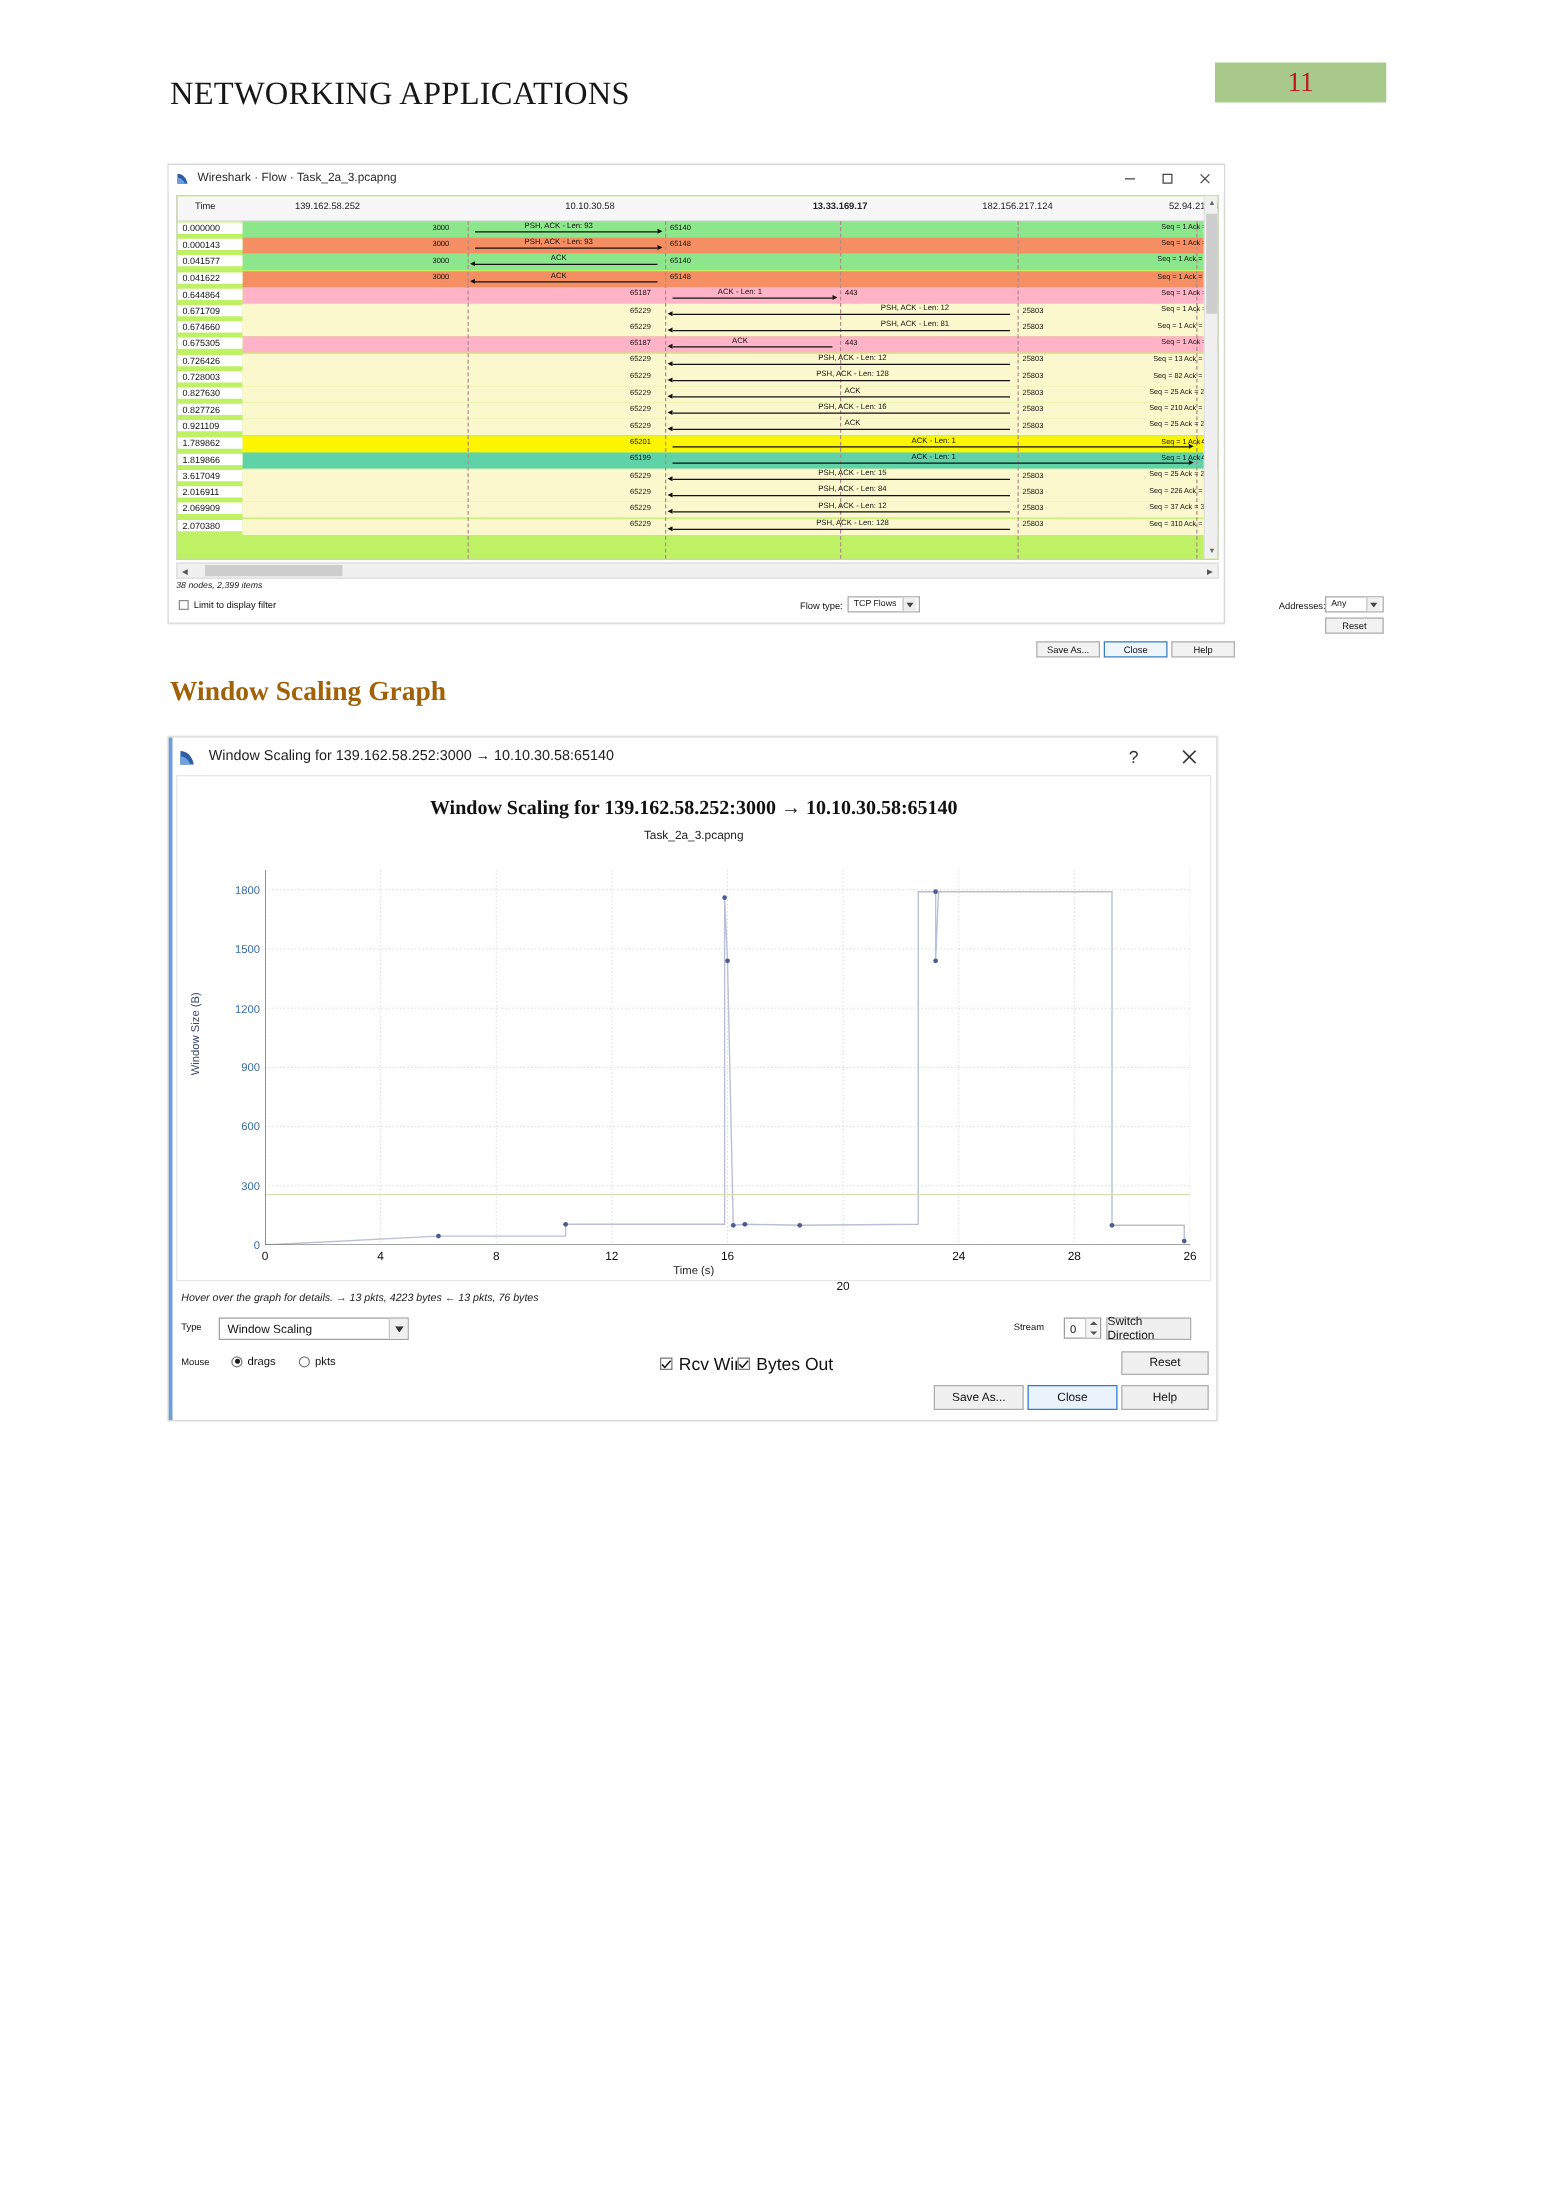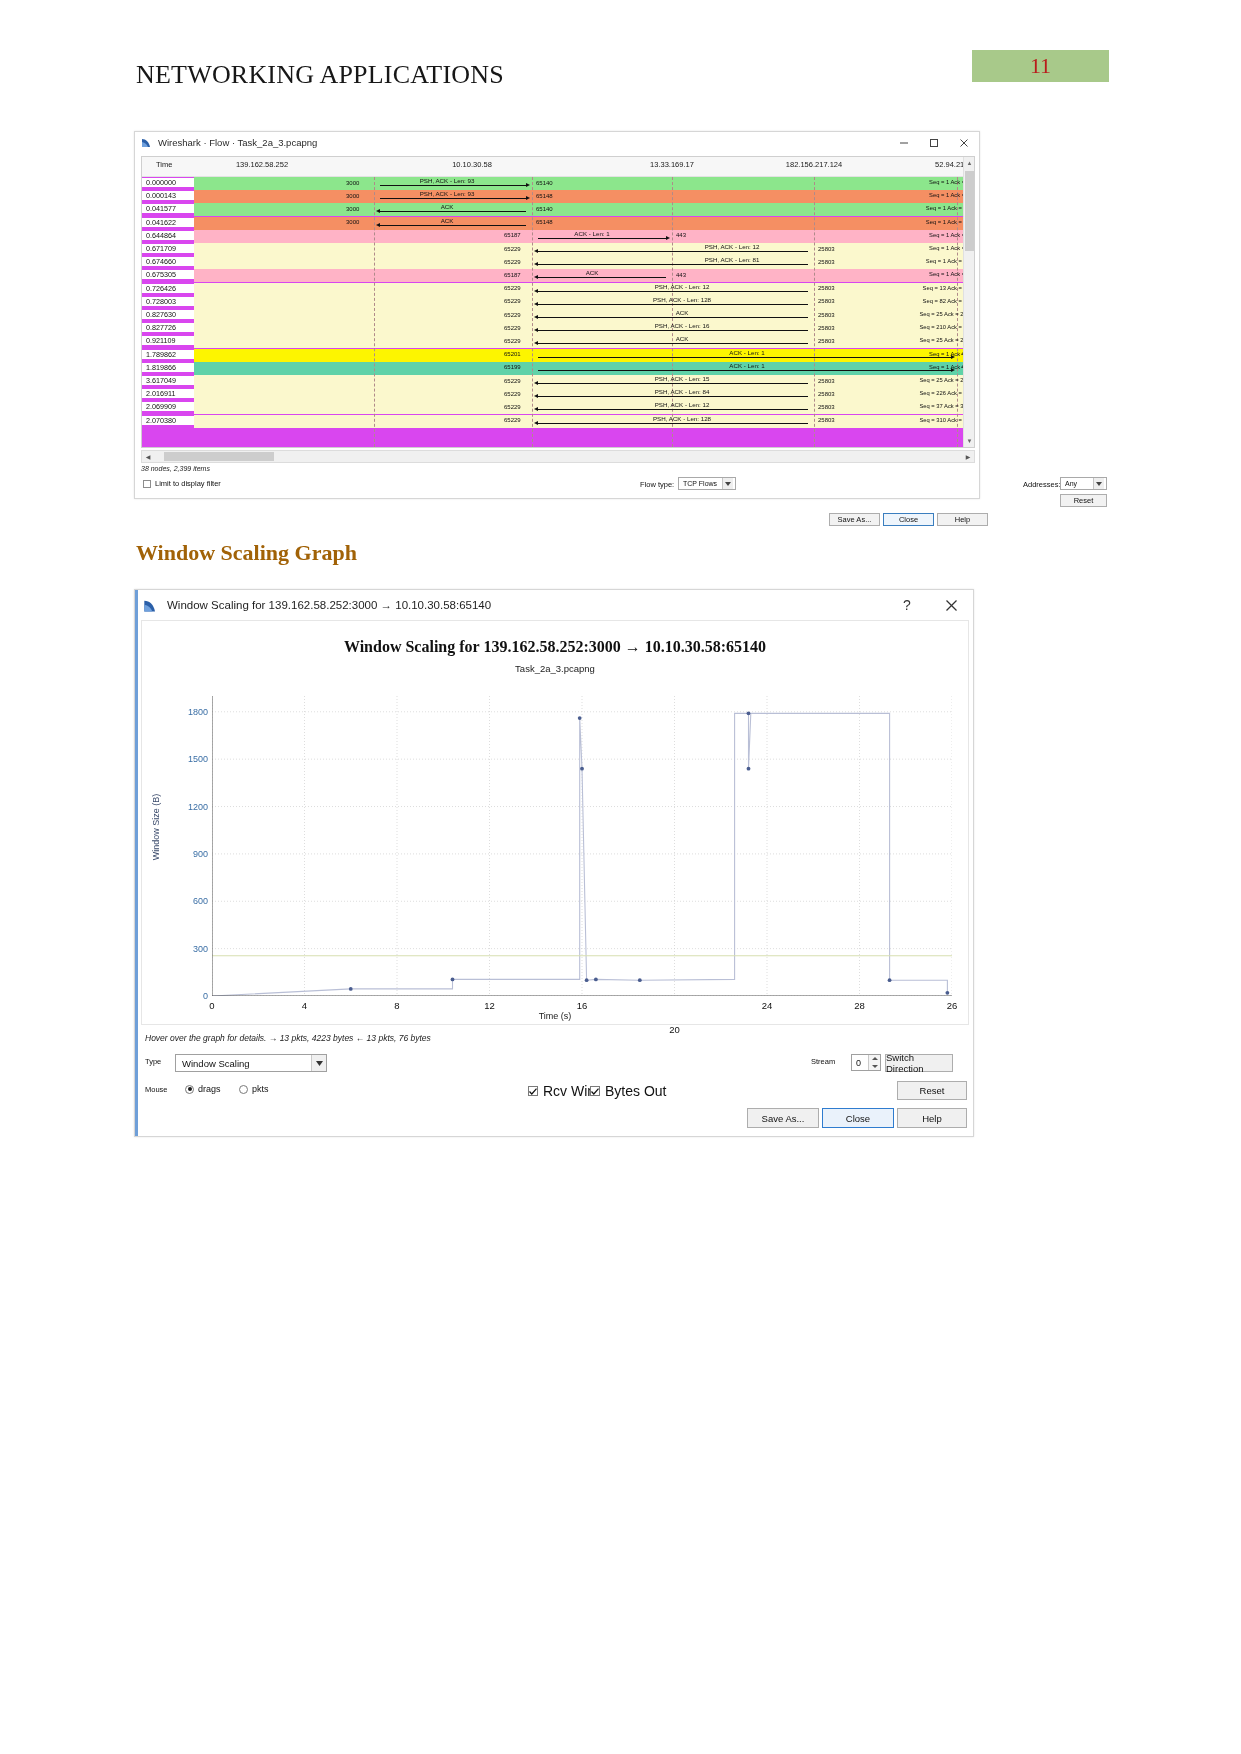--- a/index.html
+++ b/index.html
@@ -58,21 +58,21 @@
   .win-btn {
     width:30px; height:22px; display:flex; align-items:center; justify-content:center;
     font-family:"Liberation Sans", sans-serif; font-size:11px; color:#444;
   }
   .win-btn svg { display:block; }
 
   
   #flow-window { left:134px; top:131px; width:846px; height:368px; }
   .flow-body {
     position:absolute; left:6px; top:24px; width:834px; height:292px;
-    background:#d946ef; border:1px solid #cfcfcf;
+    background:#bef264; border:1px solid #cfcfcf;
     overflow:hidden;
   }
   .flow-headrow {
     position:absolute; left:0; top:0; width:100%; height:20px;
     background:#f7f7f7; border-bottom:1px solid #e3e3e3;
   }
   .flow-headrow .hl {
     position:absolute; top:3px;
     font-family:"Liberation Sans", sans-serif; font-size:7.5px; color:#202020;
     white-space:nowrap; transform:translateX(-50%);
@@ -280,21 +280,21 @@
           </svg>
       </span>
     </span>
   </div>
 
   <div class="flow-body">
     <div class="flow-headrow" id="flow-heads">
         <div class="hl left" style="left: 14px;">Time</div>
         <div class="hl" style="left: 120px;">139.162.58.252</div>
         <div class="hl" style="left: 330px;">10.10.30.58</div>
-        <div class="hl" style="left: 530px;">13.33.169.17</div>
+        <div class="hl" style="left: 530px; font-weight: bold;">13.33.169.17</div>
         <div class="hl" style="left: 672px;">182.156.217.124</div>
         <div class="hl" style="left: 815px;">52.94.210.44</div>
       </div>
     <div class="rowsarea" id="flow-rows">
         <div class="nodeline" style="left: 232px; top: 0px;"></div>
         <div class="nodeline" style="left: 390px; top: 0px;"></div>
         <div class="nodeline" style="left: 530px; top: 0px;"></div>
         <div class="nodeline" style="left: 672px; top: 0px;"></div>
         <div class="nodeline" style="left: 815px; top: 0px;"></div>
         <div class="frow" style="top: 0px;">

